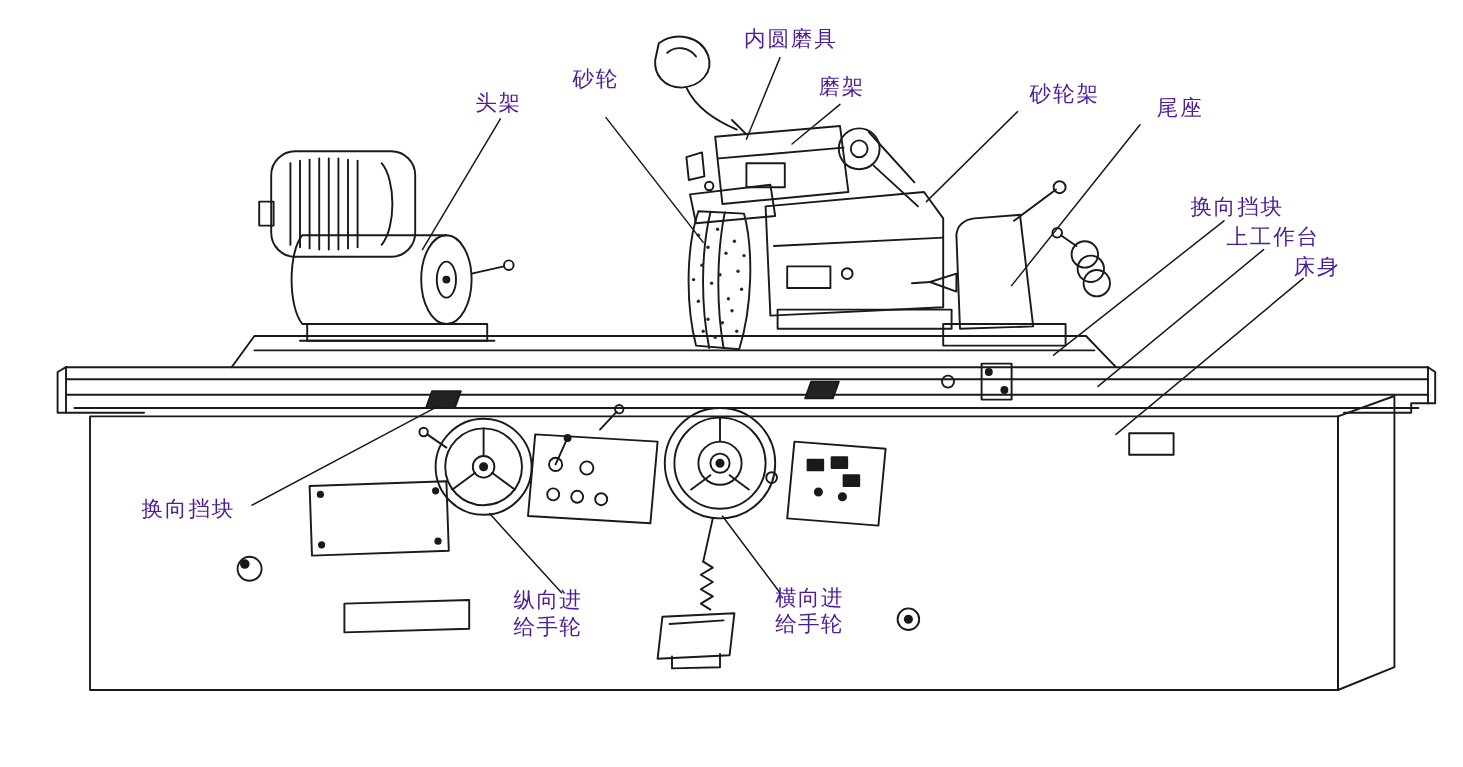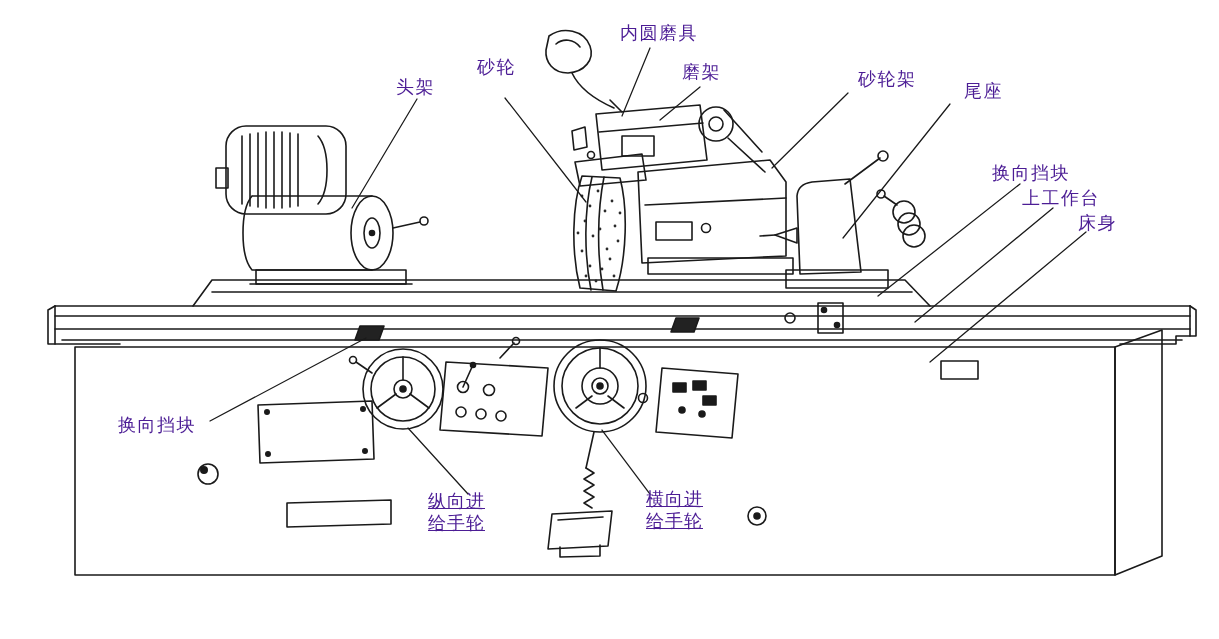--- a/index.html
+++ b/index.html
@@ -5,21 +5,21 @@
   html,body { margin:0; padding:0; background:#ffffff; }
   .stage {
     position:relative; width:1219px; height:639px; background:#ffffff;
     font-family:"DejaVu Sans","Liberation Sans",sans-serif; overflow:hidden;
   }
   .stage svg { position:absolute; left:0; top:0; }
   .label {
     position:absolute; color:#4c1d95; font-size:18px; font-weight:500;
     letter-spacing:1.5px; white-space:nowrap; line-height:1.22; user-select:none;
   }
-  .label.two-line { text-align:right; letter-spacing:1px;text-decoration:underline; }
+  .label.two-line { text-align:right; letter-spacing:1px; }
 </style>
 </head>
 <body>
 
 <div class="stage">
 
   <svg width="1219" height="639" viewBox="0 0 1219 639">
     <g stroke="#1a1a1a" stroke-width="1.6" fill="none" stroke-linecap="round" stroke-linejoin="round">
 
       <g>

